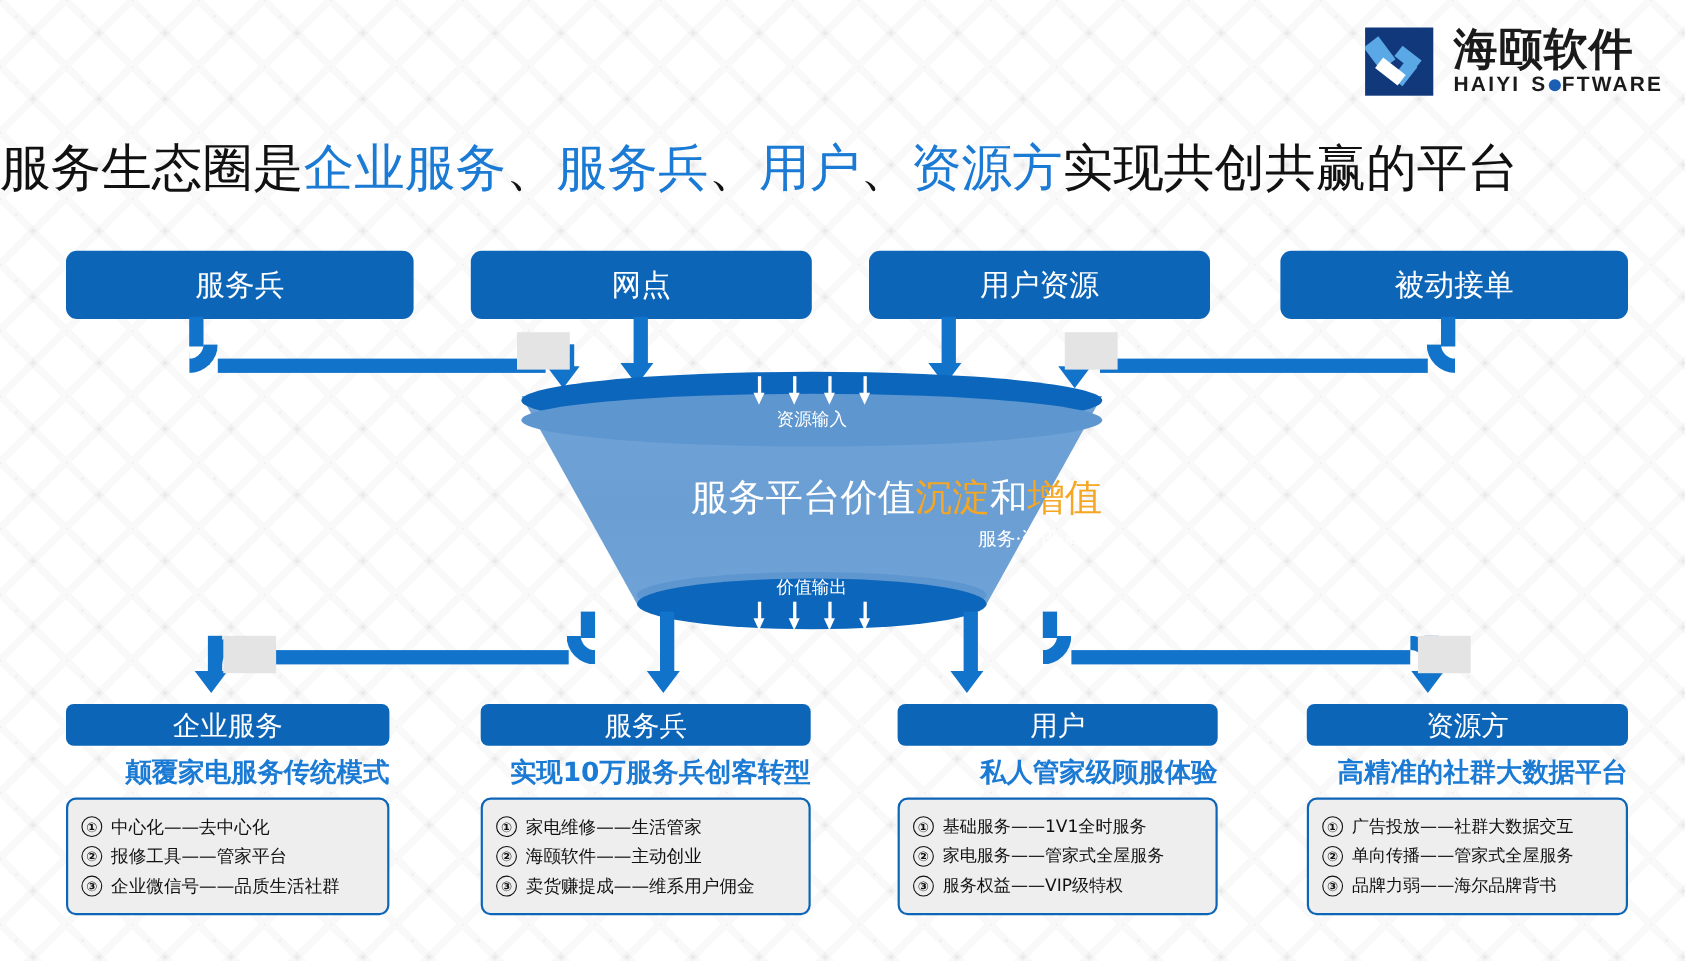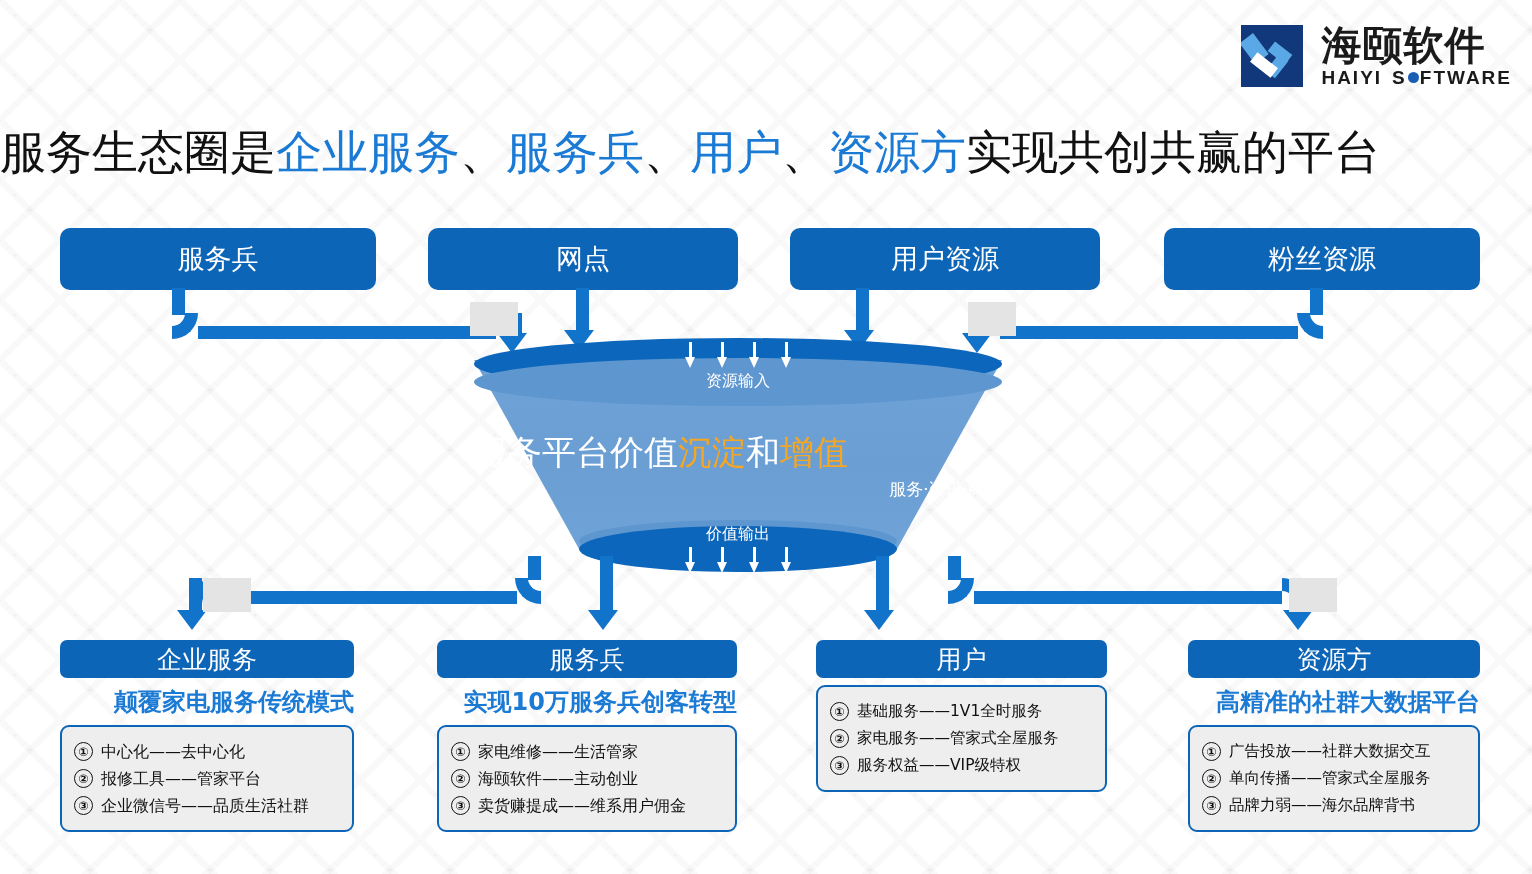--- a/index.html
+++ b/index.html
@@ -128,21 +128,21 @@
     position:absolute; left:0; top:15px; width:0; height:0;
     border-left:5px solid transparent; border-right:5px solid transparent;
     border-top:11px solid #ffffff;
   }
   #funnel-label-in, #funnel-label-out {
     position:absolute; left:0; width:528px; text-align:center;
     color:#ffffff; font-size:16px; z-index:6;
     font-family:"DejaVu Serif","Liberation Serif",serif;
   }
   #funnel-main {
-    position:absolute; left:0; top:92px; width:528px; text-align:left;
+    position:absolute; left:0; top:92px; width:528px; text-align:right;
     font-size:34px; color:#ffffff; z-index:6; white-space:nowrap;
     font-family:"DejaVu Serif","Liberation Serif",serif;
   }
   #funnel-main .gold { color:#f5a623; }
   #funnel-sub {
     position:absolute; left:0; top:140px; width:528px; text-align:right;
     font-size:17px; color:#ffffff; z-index:6;
     font-family:"DejaVu Serif","Liberation Serif",serif;
   }
 
@@ -210,21 +210,21 @@
 <div class="topbox" id="topbox-0">
     <span>服务兵</span>
   </div>
 <div class="topbox" id="topbox-1">
     <span>网点</span>
   </div>
 <div class="topbox" id="topbox-2">
     <span>用户资源</span>
   </div>
 <div class="topbox" id="topbox-3">
-    <span>粉丝资源</span>
+    <span>被动接单</span>
   </div>
 
 <div class="conn">
   <div class="seg-v" style="left:172px; top:288px; height:27px;"></div>
   <div class="corner br" style="left:172px; top:313px;"></div>
   <div class="seg-h" style="left:198px; top:326px; width:298px;"></div>
   <div class="corner tr" style="left:496px; top:313px;"></div>
   <div class="seg-v" style="left:509px; top:313px; height:22px;"></div>
   <div class="arrowhead" style="left:497px; top:333px;"></div>
   <div class="greytab" style="left:470px; top:302px;"></div>
@@ -370,20 +370,21 @@
         <span class="num">③</span>
         <span class="txt">卖货赚提成——维系用户佣金</span>
       </div>
   </div>
 </div>
 
 <div class="col" id="col-2">
   <div class="col-header">
       <span>用户</span>
     </div>
+  <div class="col-sub">私人管家级顾服体验</div>
   <div class="col-list">
     <div class="row">
         <span class="num">①</span>
         <span class="txt">基础服务——1V1全时服务</span>
       </div>
     <div class="row">
         <span class="num">②</span>
         <span class="txt">家电服务——管家式全屋服务</span>
       </div>
     <div class="row">

